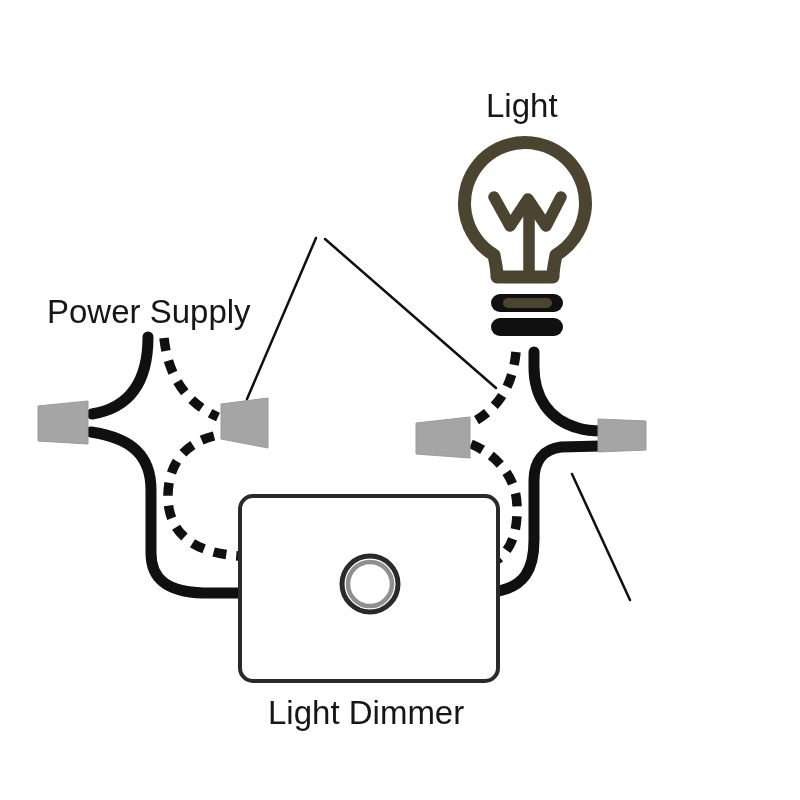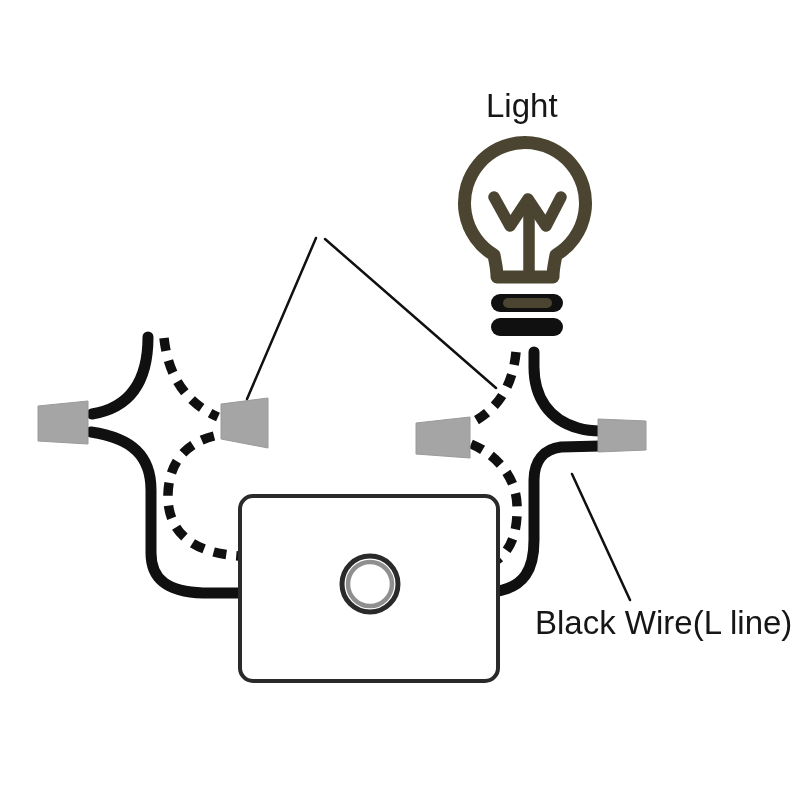--- a/index.html
+++ b/index.html
@@ -74,15 +74,16 @@
     </g>
 
     <g>
       <path class="pointer" d="M 316 238 L 247 399"></path>
       <path class="pointer" d="M 325 239 L 496 388"></path>
       <path class="pointer" d="M 572 474 L 630 600"></path>
     </g>
   </svg>
 
   <div class="label" style="left:486px;top:87px;">Light</div>
-  <div class="label" style="left:535px;top:604px;">Black Wire(L line)</div>
+  <div class="label" style="left:47px;top:293px;">Power Supply</div>
+  <div class="label" style="left:268px;top:694px;">Light Dimmer</div>
 
 </div>
 
 </body></html>

